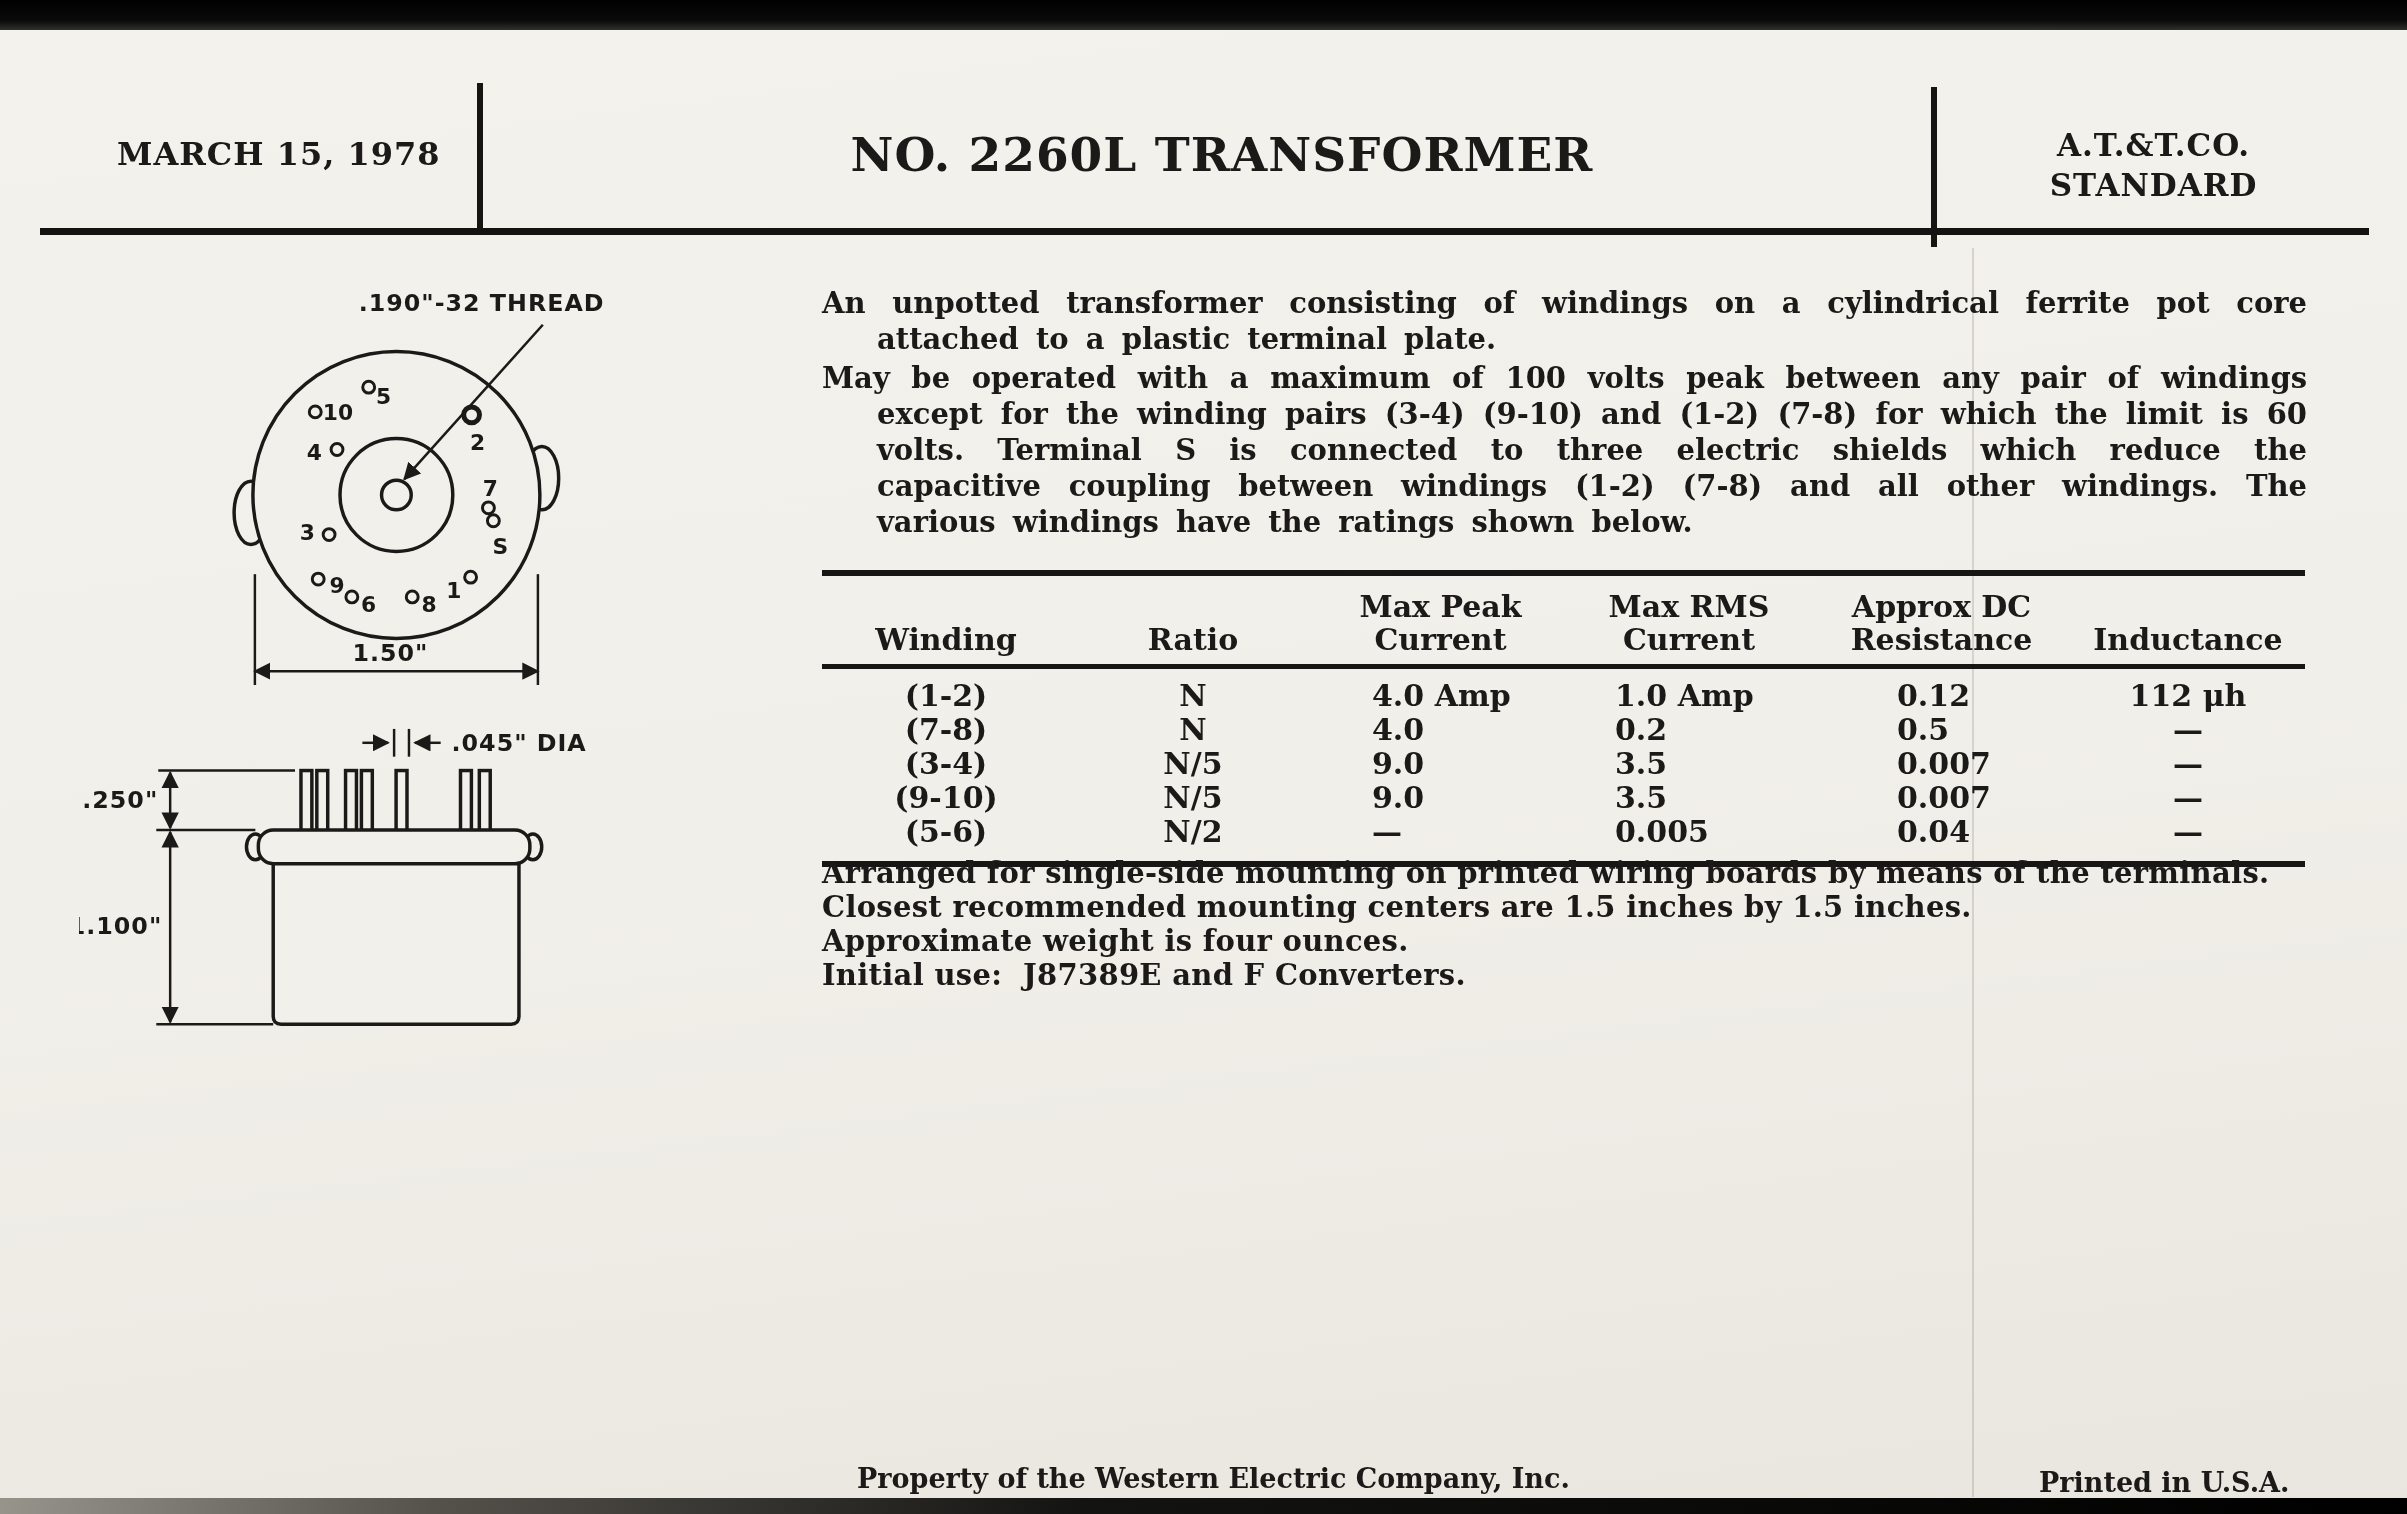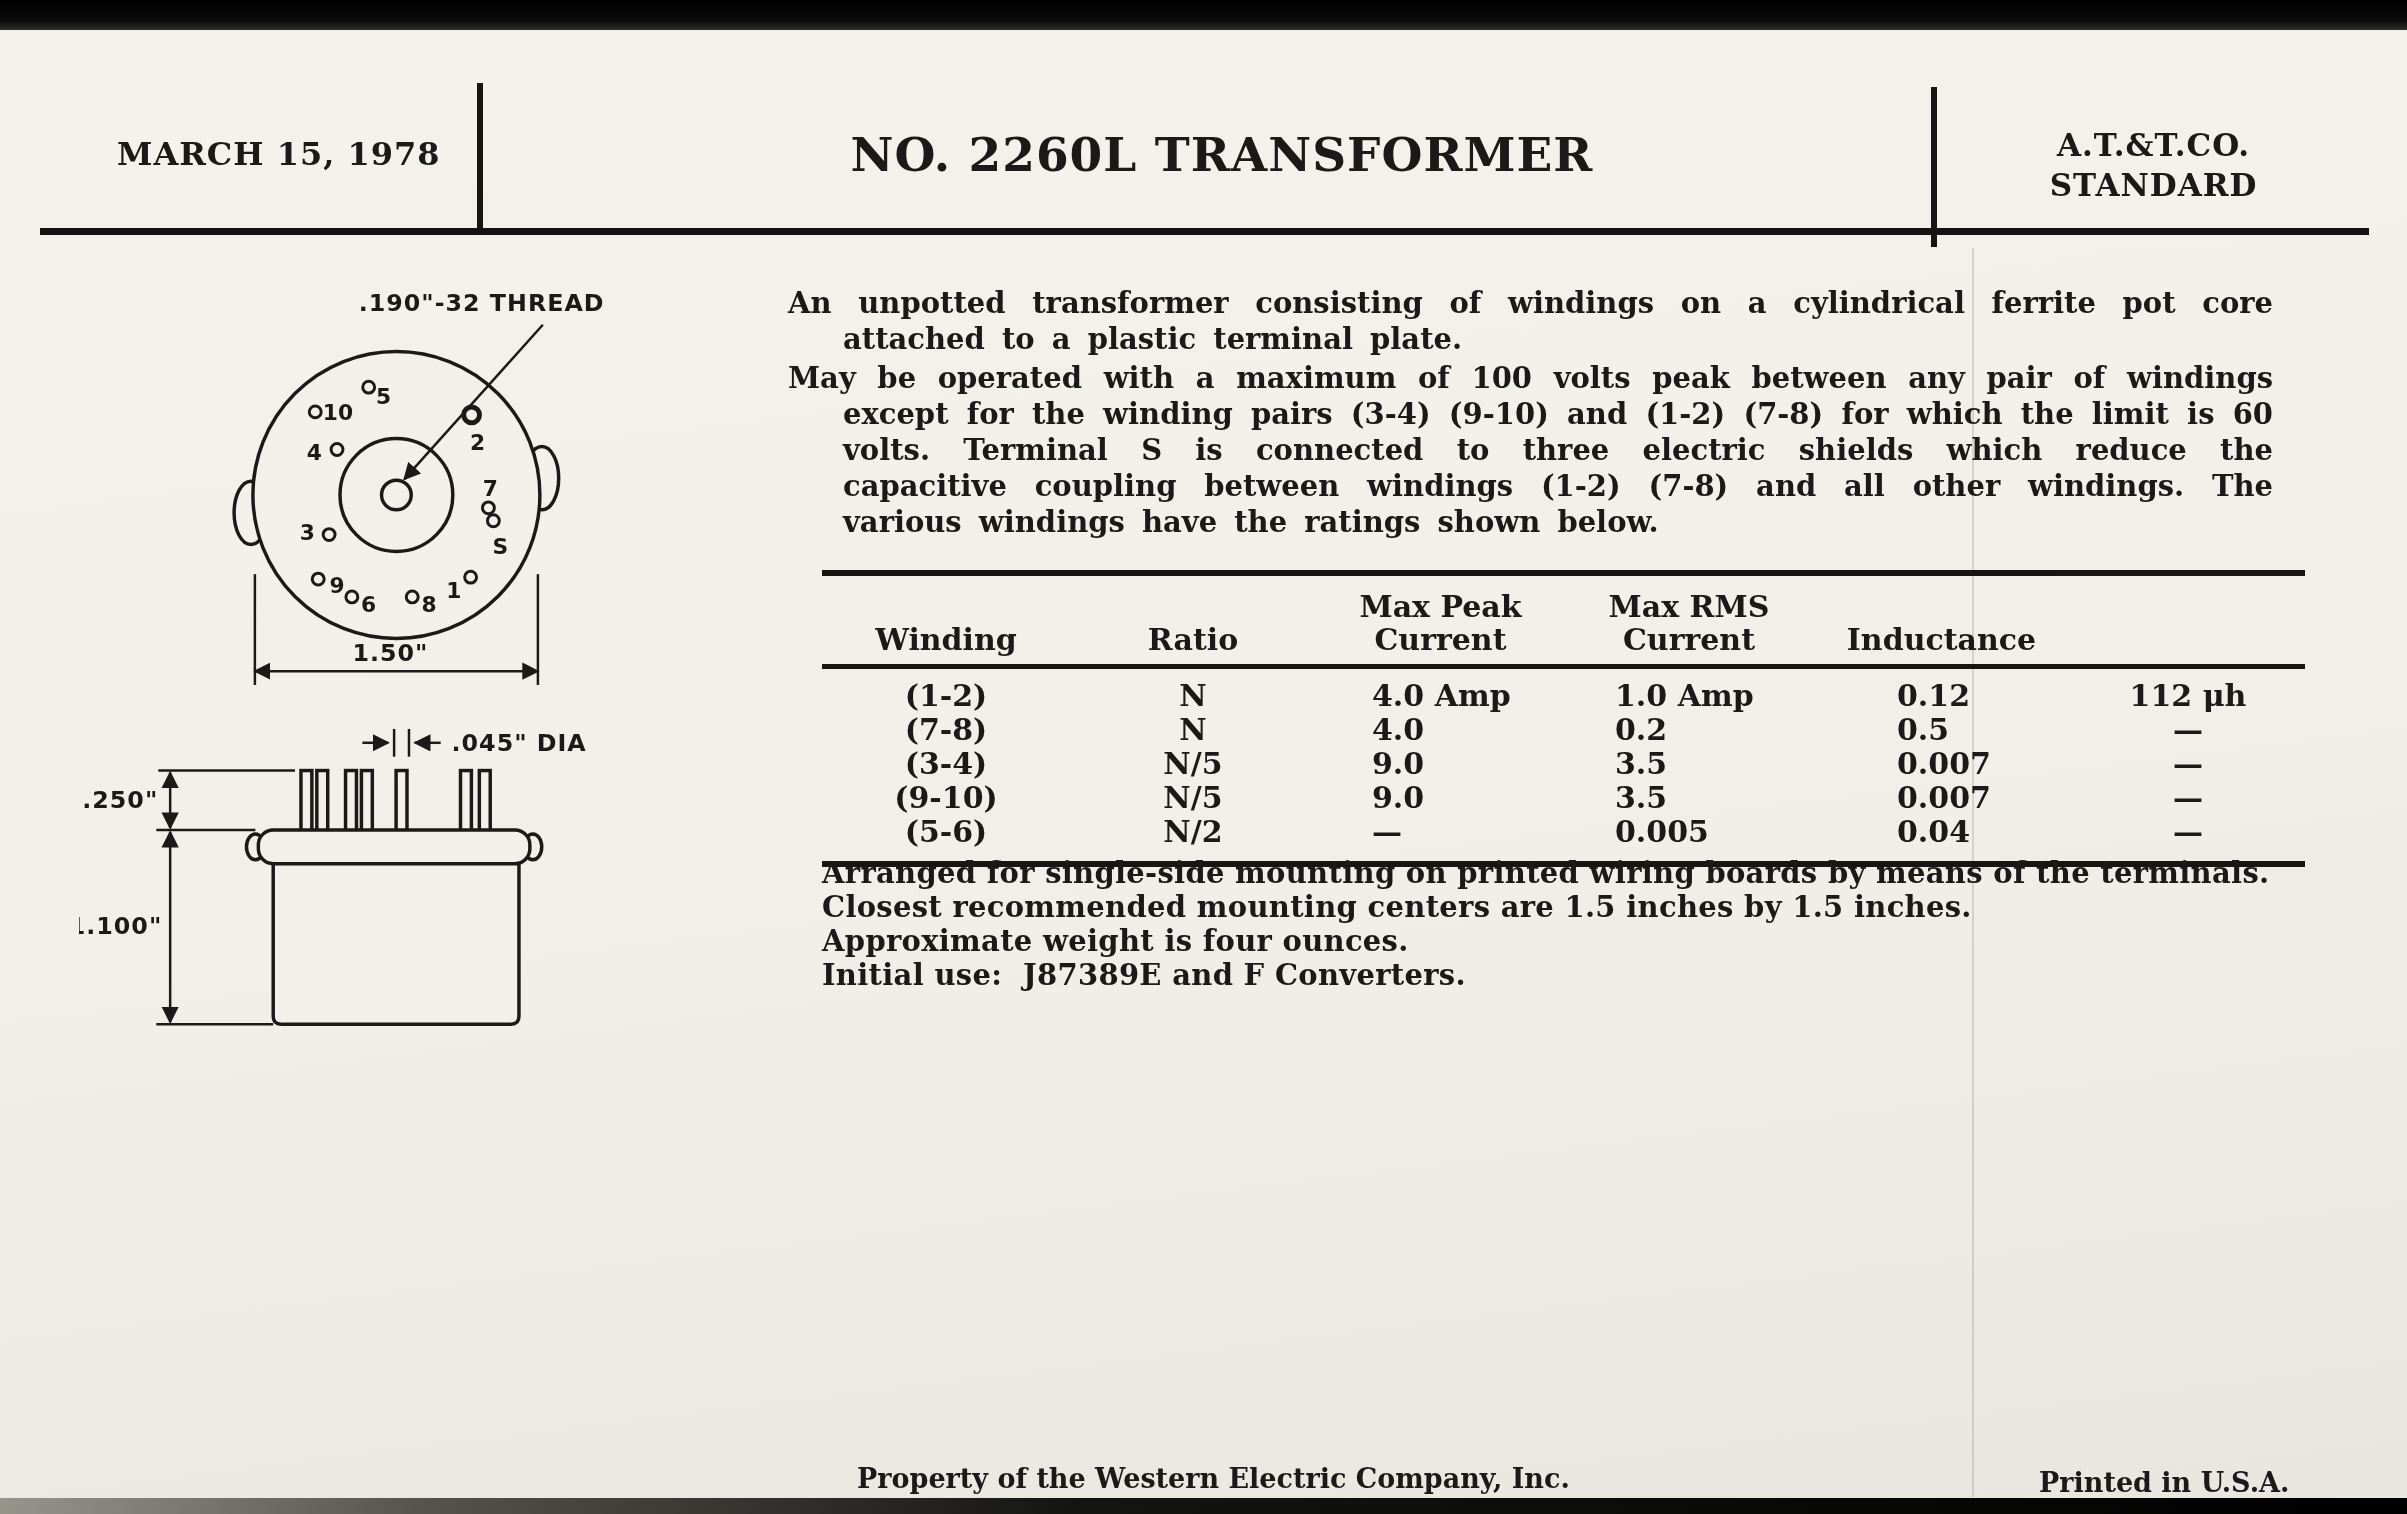--- a/index.html
+++ b/index.html
@@ -39,21 +39,21 @@
   .paperfill { fill:#f2f0ea; }
   .dline { stroke:#1b1a18; stroke-width:2.5; fill:none; }
   .pin { fill:none; stroke:#1b1a18; stroke-width:3; }
   .pin-ring { fill:none; stroke:#1b1a18; stroke-width:5; }
   .tnum { font-family:"DejaVu Sans","Liberation Sans",sans-serif; font-size:22px;
     font-weight:700; fill:#1b1a18; }
   .dlab { font-family:"DejaVu Sans","Liberation Sans",sans-serif; font-size:24px;
     font-weight:700; fill:#1b1a18; letter-spacing:1px; }
 
   
-  .desc { position:absolute; left:788px; top:285px; width:1485px; }
+  .desc { position:absolute; left:822px; top:285px; width:1485px; }
   .para { padding-left:55px; text-indent:-55px; text-align:justify;
     font-size:29px; line-height:36px; word-spacing:7px; }
   .para + .para { margin-top:3px; }
 
   
   .spec-table { position:absolute; left:822px; top:570px; width:1483px; }
   .thead, .trow { display:grid; grid-template-columns:248px 246px 249px 248px 257px 236px; }
   .thead { border-top:6px solid #171615; border-bottom:5px solid #171615;
     padding:14px 0 8px; }
   .th { display:flex; align-items:flex-end; justify-content:center; text-align:center;
@@ -179,20 +179,22 @@
   </div>
 
   <div class="spec-table">
     <div class="thead">
       <div class="th">Winding</div>
       <div class="th">Ratio</div>
       <div class="th">Max Peak
 Current</div>
       <div class="th">Max RMS
 Current</div>
+      <div class="th">Approx DC
+Resistance</div>
       <div class="th">Inductance</div>
     </div>
     <div class="tbody">
       <div class="trow">
         <div>(1-2)</div>
         <div>N</div>
         <div>4.0 Amp</div>
         <div>1.0 Amp</div>
         <div>0.12</div>
         <div>112 μh</div>

